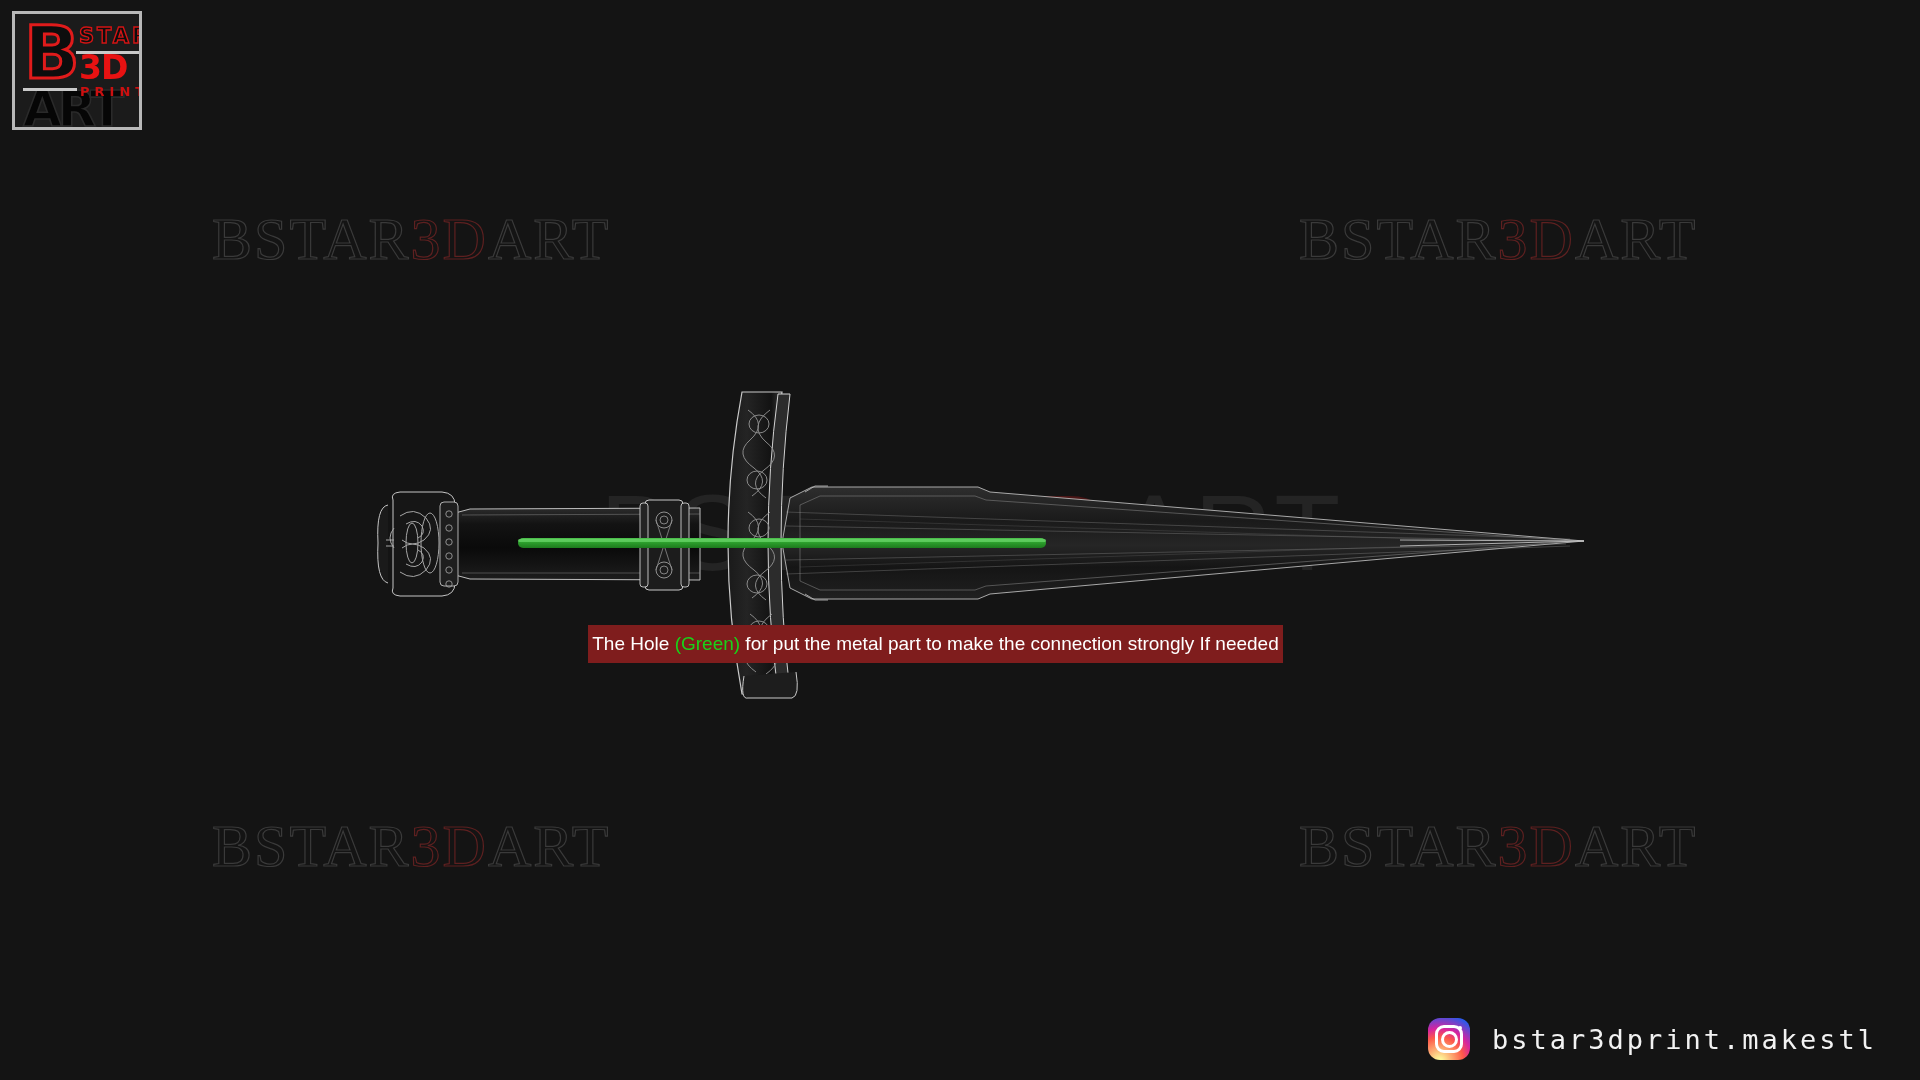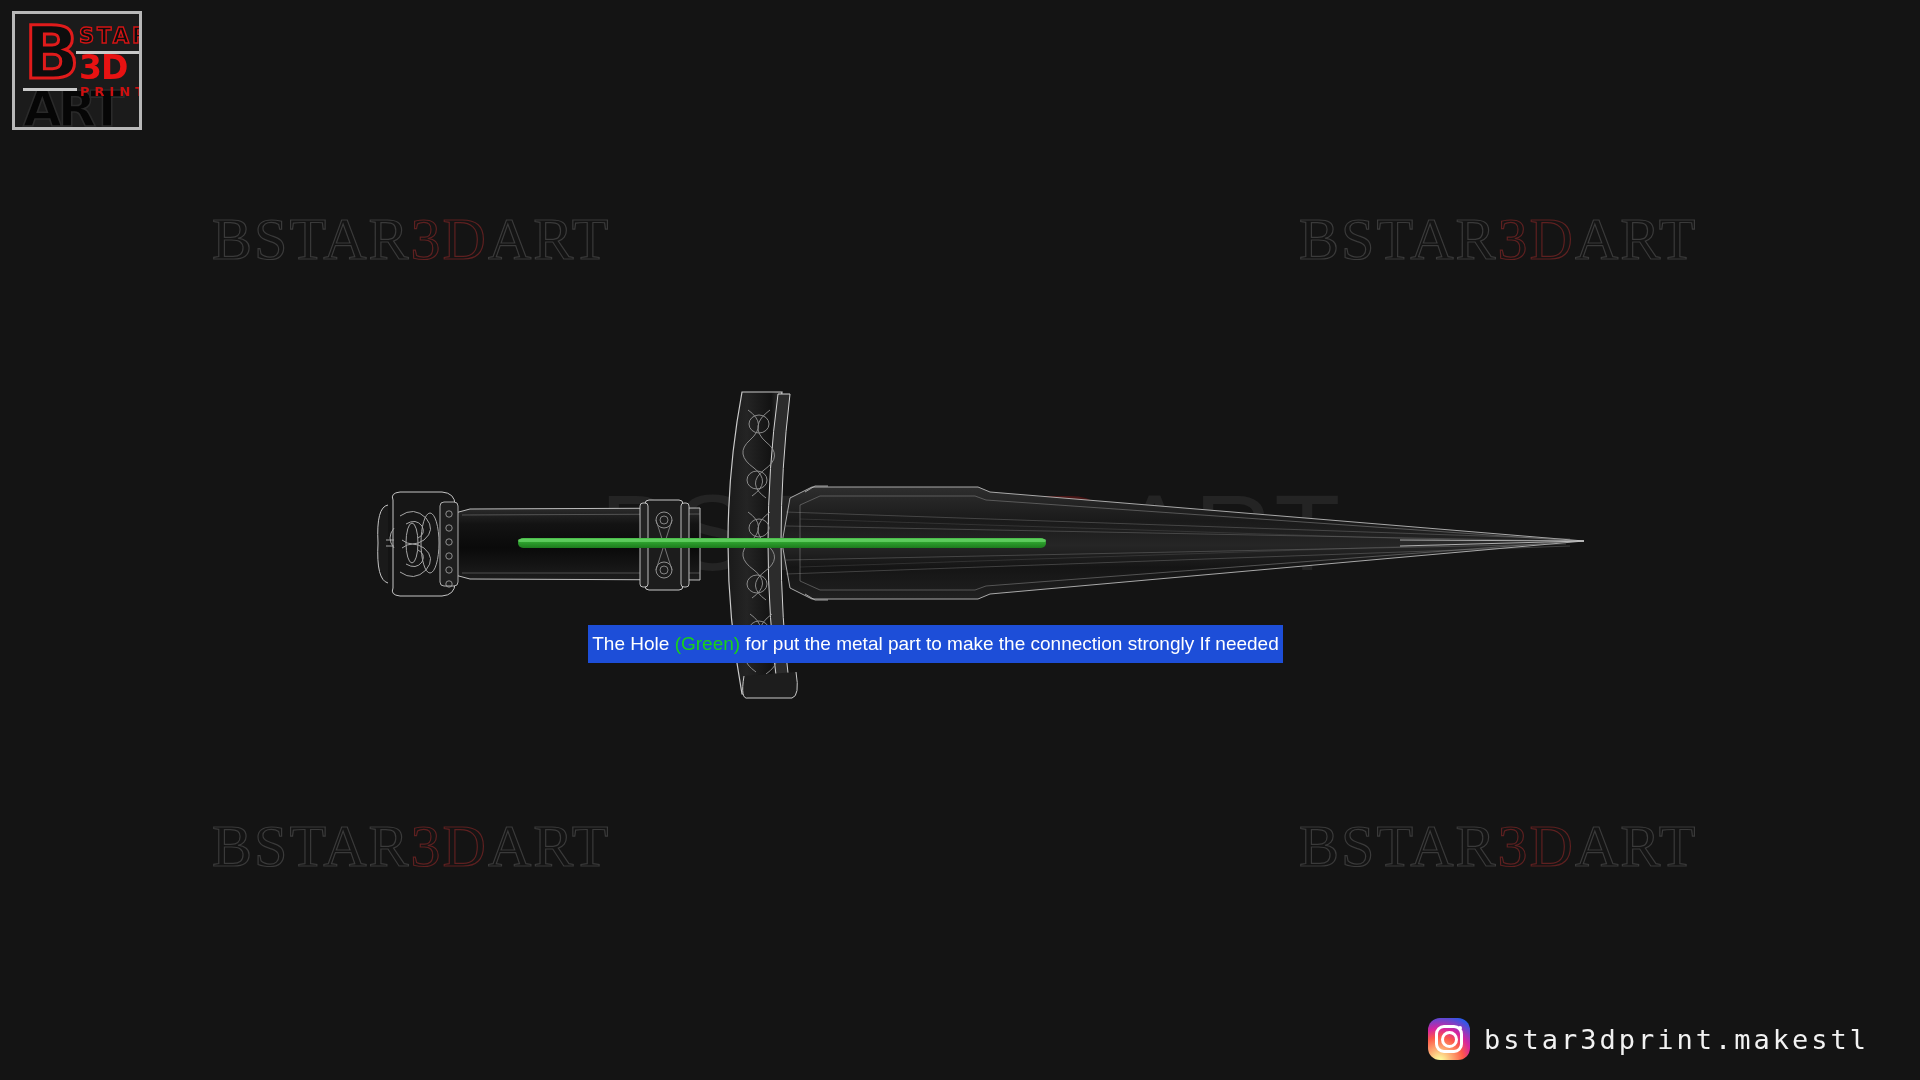--- a/index.html
+++ b/index.html
@@ -143,21 +143,21 @@
     pointer-events: none;
   }
 
   
   #caption {
     position: absolute;
     left: 588px;
     top: 625px;
     width: 695px;
     height: 38px;
-    background: #1d4ed8;
+    background: #7f1d1d;
     display: flex;
     align-items: center;
     justify-content: center;
     box-sizing: border-box;
   }
   #caption .ctext {
     font-family: "Liberation Sans", sans-serif;
     font-size: 19px;
     color: #ffffff;
     white-space: nowrap;
@@ -166,21 +166,21 @@
     color: #19d219;
   }
 
   
   #handle {
     position: absolute;
     left: 1428px;
     top: 1018px;
     display: flex;
     align-items: center;
-    gap: 14px;
+    gap: 22px;
   }
   #ig-icon {
     width: 42px;
     height: 42px;
     border-radius: 12px;
     background:
       radial-gradient(circle at 28% 102%, #fdf497 0%, #fdf497 5%,
         #fd5949 45%, #d6249f 62%, #285AEB 90%);
     position: relative;
     flex: 0 0 auto;

